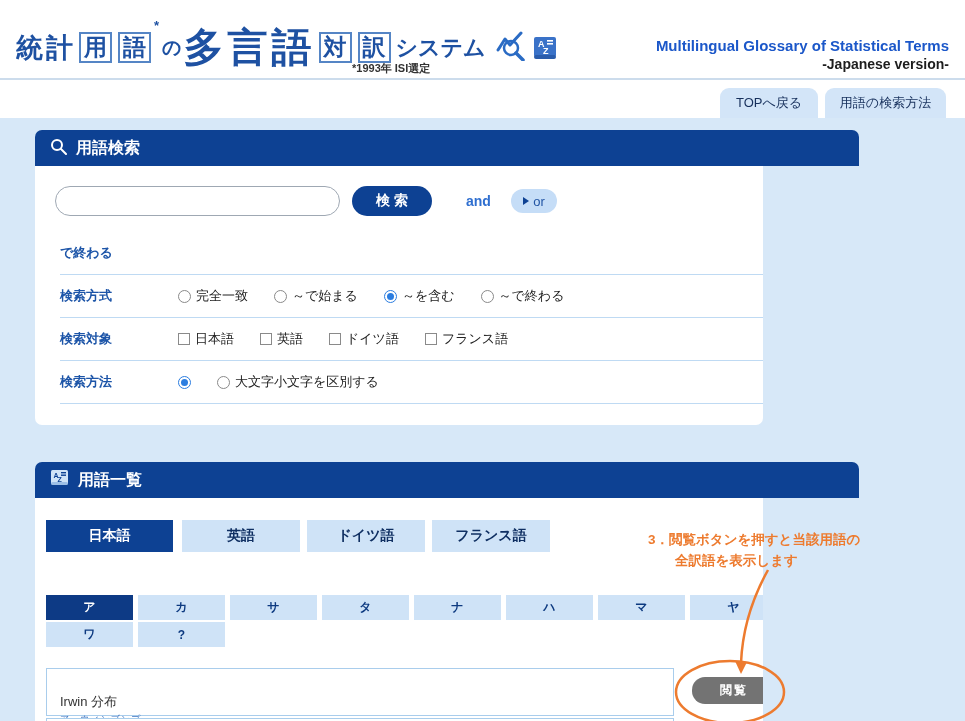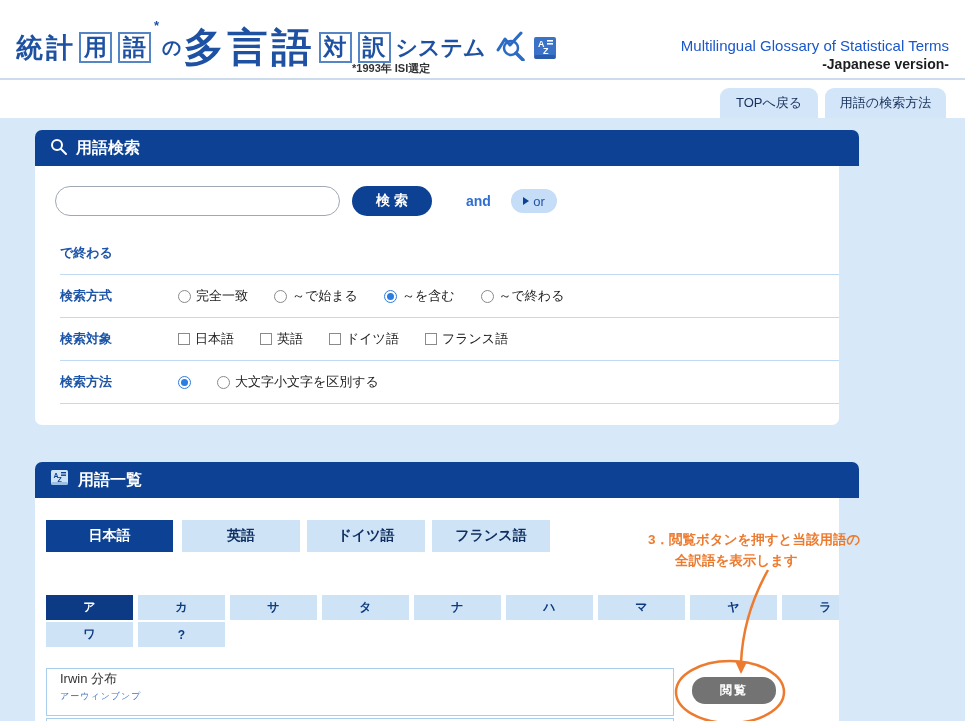--- a/index.html
+++ b/index.html
@@ -14,40 +14,40 @@
   .app-title { position:absolute; left:16px; top:20px; display:flex; align-items:center; color:#1e51a2; white-space:nowrap; }
   .t-seg1 { font-size:27px; font-weight:bold; letter-spacing:3px; }
   .t-box  { font-size:23px; font-weight:bold; border:2px solid #5585c5; padding:1px 3px; margin:0 3px; line-height:1.05; }
   .t-sup  { font-size:13px; font-weight:bold; align-self:flex-start; margin:-2px 1px 0 0; }
   .t-seg2 { font-size:19px; font-weight:bold; margin:0 2px; }
   .t-seg3 { font-size:40px; font-weight:bold; letter-spacing:4px; }
   .t-seg4 { font-size:22px; font-weight:bold; margin-left:2px; }
   .title-icons { display:flex; align-items:flex-end; margin-left:10px; gap:3px; }
   .title-note { position:absolute; left:352px; top:61px; font-size:11px; font-weight:bold; color:#333; }
   .en-title { position:absolute; right:16px; top:37px; text-align:right; line-height:1.25; }
-  .en-title .l1 { font-size:15px; font-weight:normal; color:#1b57c9; }
+  .en-title .l1 { font-size:15px; font-weight:bold; color:#1b57c9; }
   .en-title .l2 { font-size:14px; font-weight:bold; color:#1d1d1d; }
   .header-line { position:absolute; left:0; top:78px; width:965px; height:2px; background:#ccdcec; }
 
   
   .nav-tab { position:absolute; top:88px; height:30px; background:#d3e5f8; border-radius:9px 9px 0 0;
              color:#17305c; font-size:13px; display:flex; align-items:center; justify-content:center; cursor:pointer; }
   .nav-tab.t1 { left:720px; width:98px; }
   .nav-tab.t2 { left:825px; width:121px; }
 
   
   .page-bg { position:absolute; left:0; top:118px; width:965px; height:603px; background:#d7e8f8; }
 
   
   .panel-header { position:absolute; left:35px; width:824px; height:36px; background:#0d4193;
                   border-radius:7px 7px 0 0; color:#fff; display:flex; align-items:center;
                   padding-left:15px; font-size:16px; font-weight:bold; gap:9px; }
   .panel-header.p1 { top:130px; }
   .panel-header.p2 { top:462px; }
-  .panel-body { position:absolute; left:35px; width:804px; background:#fff; overflow:hidden; }
+  .panel-body { position:absolute; left:35px; width:728px; background:#fff; overflow:hidden; }
   .panel-body.b1 { top:166px; height:259px; border-radius:0 0 7px 7px; }
   .panel-body.b2 { top:498px; height:223px; }
 
   
   .search-input { position:absolute; left:20px; top:20px; width:285px; height:30px;
                   border:1px solid #9fa8b3; border-radius:15px; padding:0 12px; font-size:13px; outline:none; }
   .search-btn { position:absolute; left:317px; top:20px; width:80px; height:30px; background:#0d4193;
                 border:none; border-radius:15px; color:#fff; font-size:14px; font-weight:bold; cursor:pointer;
                 font-family:"Liberation Sans",sans-serif; }
   .and-label { position:absolute; left:431px; top:27px; font-size:14px; font-weight:bold; color:#2f6fd0; }
@@ -79,21 +79,21 @@
   .lang-tab.lt3 { left:397px; width:118px; }
 
   .kana-tab { position:absolute; width:87px; height:25px; background:#cfe3f7; color:#0d3a80;
               font-size:12px; font-weight:bold; display:flex; align-items:center; justify-content:center; cursor:pointer; }
   .kana-tab[data-active="true"] { background:#0d3a85; color:#fff; }
   .kr1 { top:97px; } .kr2 { top:124px; }
   .k0 { left:11px; } .k1 { left:103px; } .k2 { left:195px; } .k3 { left:287px; } .k4 { left:379px; }
   .k5 { left:471px; } .k6 { left:563px; } .k7 { left:655px; } .k8 { left:747px; }
 
   .term-box { position:absolute; left:11px; top:170px; width:628px; height:48px; background:#fff;
-              border:1px solid #a9cdec; padding:1px 0 0 13px; }
+              border:1px solid #a9cdec; padding:24px 0 0 13px; }
   .term-main { font-size:13px; color:#333; }
   .term-reading { font-size:9px; color:#3f74c0; letter-spacing:1px; margin-top:2px; }
   .term-box.next { top:220px; height:30px; }
   .view-btn { position:absolute; left:657px; top:179px; width:84px; height:27px; background:#737373;
               border:none; border-radius:13px; color:#fff; font-size:12px; font-weight:bold; letter-spacing:2px;
               cursor:pointer; font-family:"Liberation Sans",sans-serif; }
 
   
   .annotation { position:absolute; left:648px; top:530px; color:#ed7b2f; font-size:13.5px; font-weight:bold;
                 line-height:1.55; white-space:nowrap; }

